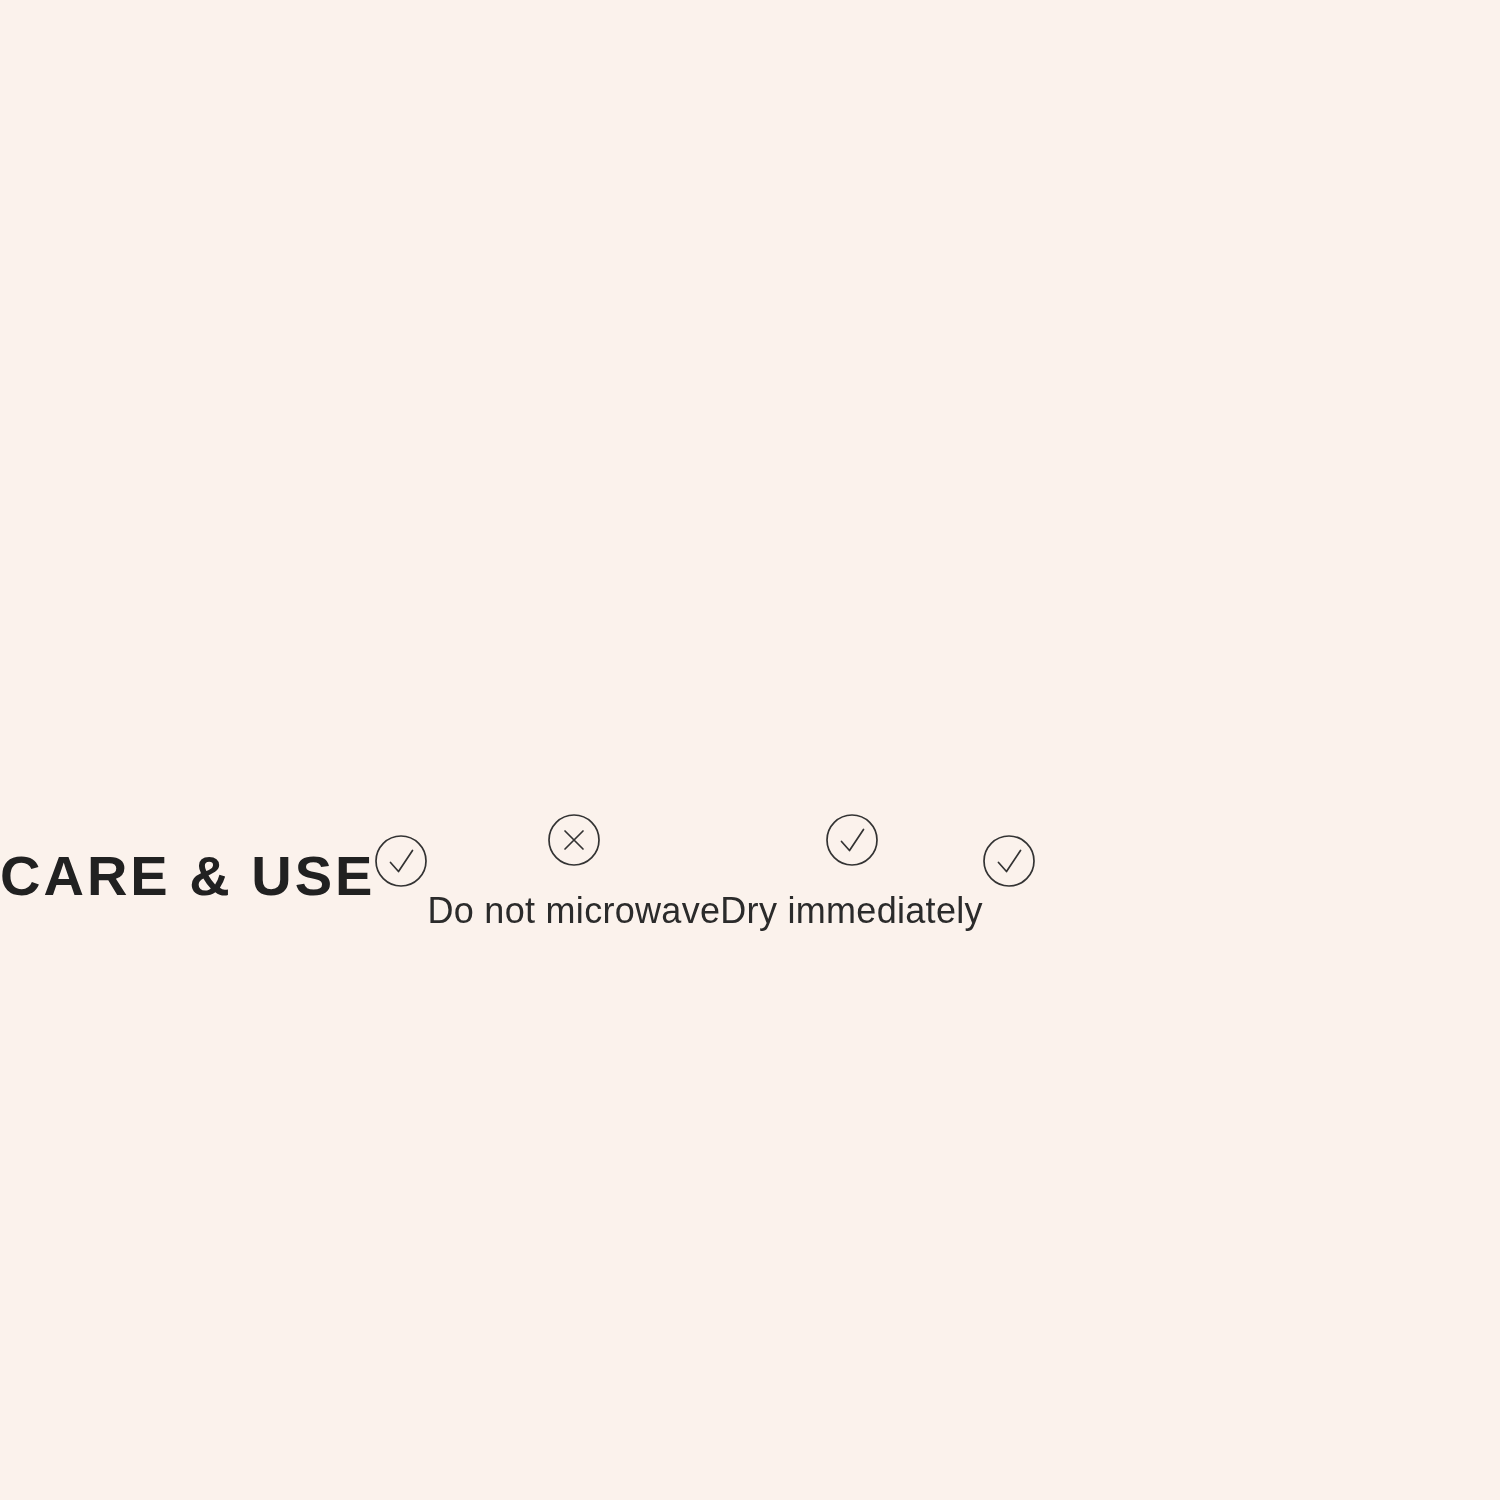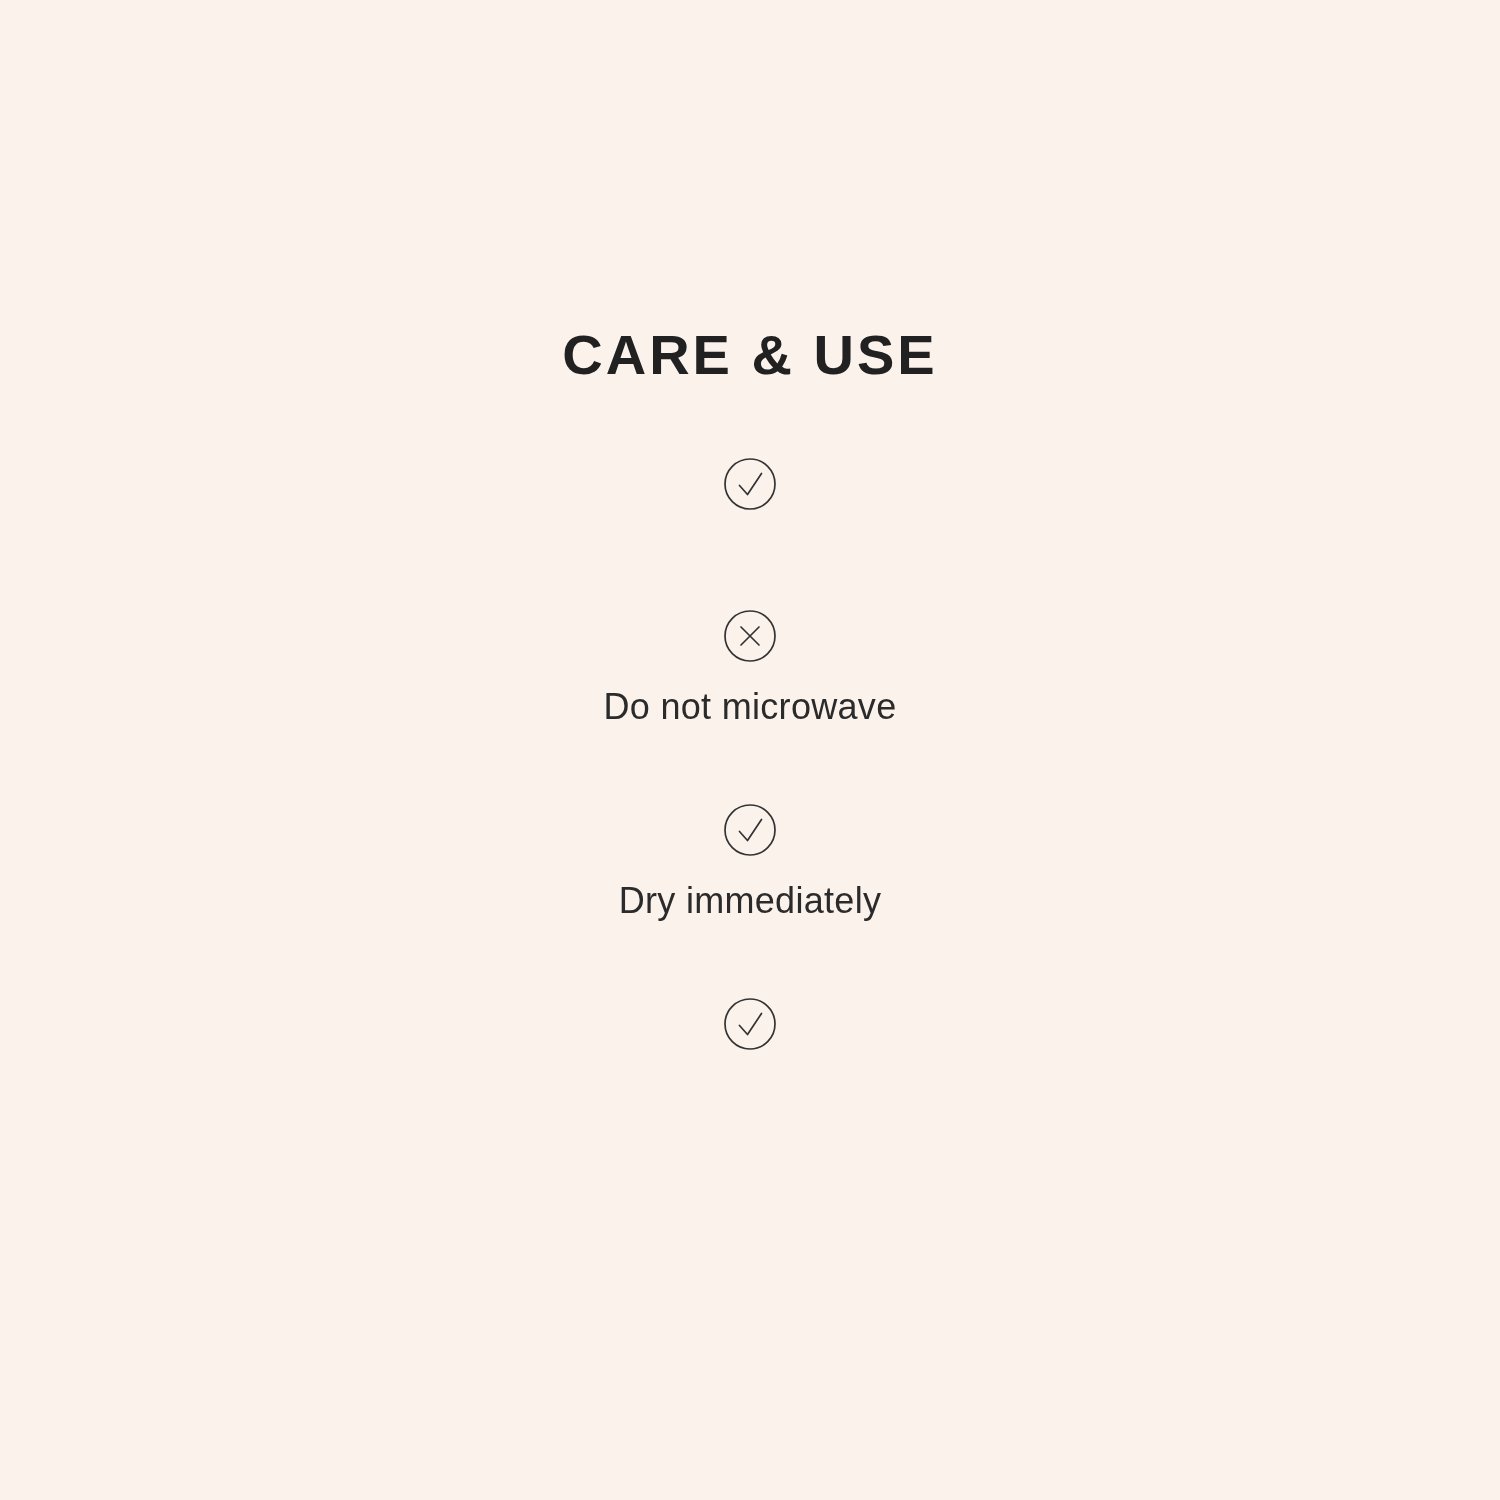--- a/index.html
+++ b/index.html
@@ -10,21 +10,21 @@
     width: 1500px;
     height: 1500px;
     background: #fbf2ec;
     font-family: "Liberation Sans", sans-serif;
     overflow: hidden;
   }
   .card {
     width: 1500px;
     height: 1500px;
     display: flex;
-    flex-direction: column;
+    flex-direction: row;
     align-items: center;
     box-sizing: border-box;
     padding-top: 322px;
   }
   .title {
     font-size: 56px;
     font-weight: 700;
     letter-spacing: 3px;
     color: #212121;
     line-height: 66px;

